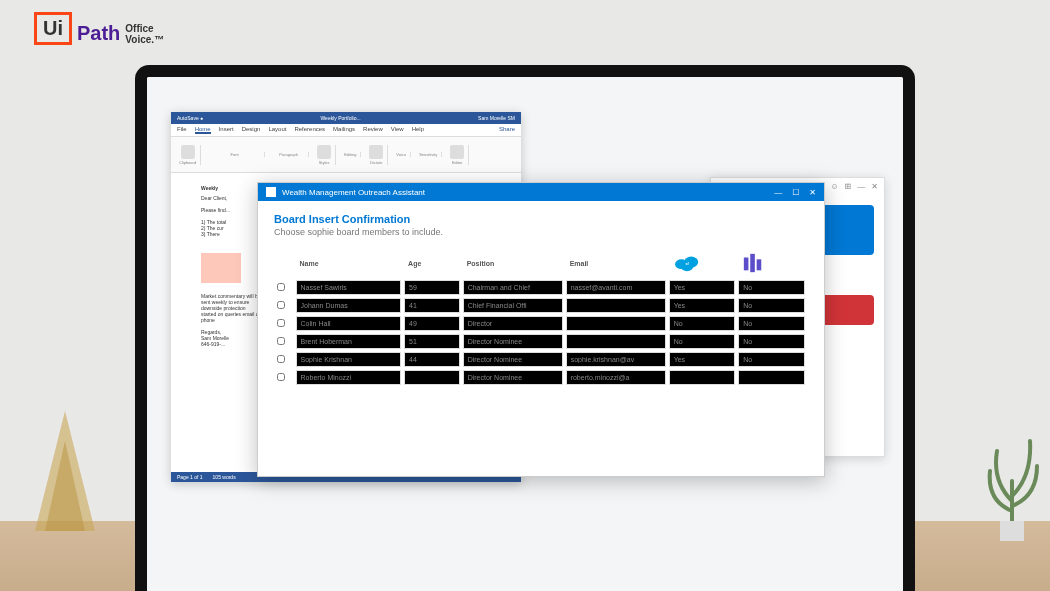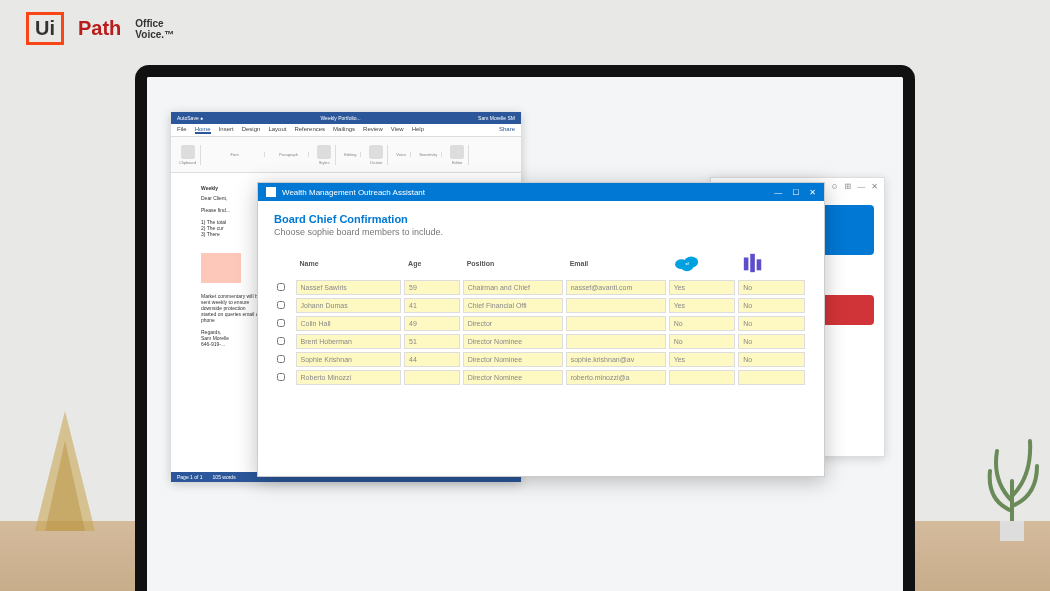--- a/index.html
+++ b/index.html
@@ -1,20 +1,20 @@
 <!DOCTYPE html>
 <html><head>
 <meta charset="utf-8">
 <style>
   * { box-sizing: border-box; margin: 0; padding: 0; }
   body { width: 1050px; height: 591px; font-family: Arial, sans-serif; background: #e8e8e6; position: relative; overflow: hidden; }
   
-  .uipath-logo { position: absolute; top: 12px; left: 26px; display: flex; align-items: center; gap: 14px; }
+  .uipath-logo { position: absolute; top: 12px; left: 34px; display: flex; align-items: flex-end; gap: 5px; }
   .logo-box { border: 3px solid #fa4616; padding: 2px 6px; font-weight: bold; font-size: 20px; color: #333; }
-  .logo-text { font-size: 20px; font-weight: bold; color: #b91c1c; }
+  .logo-text { font-size: 20px; font-weight: bold; color: #4c1d95; }
   .logo-tag { font-size: 10px; font-weight: bold; color: #333; line-height: 1.1; }
   
   .laptop { position: absolute; top: 65px; left: 135px; width: 780px; height: 555px; border: 12px solid #111; border-bottom: none; border-radius: 14px 14px 0 0; background: #fff; overflow: hidden; }
   .screen { position: relative; width: 100%; height: 100%; background: #f4f5f6; }
   
   .desk { position: absolute; bottom: 0; left: 0; right: 0; height: 70px; background: linear-gradient(#d4bb9c, #c8ad8b); }
   .plant { position: absolute; right: 8px; bottom: 50px; width: 60px; height: 120px; }
   .plant svg { width: 100%; height: 100%; }
   .ornament { position: absolute; left: 25px; bottom: 50px; width: 80px; height: 140px; }
   
@@ -48,21 +48,21 @@
   .dlg-title .icon-sq { width: 10px; height: 10px; background: #fff; display: inline-block; }
   .dlg-title .spacer { flex: 1; }
   .dlg-ctrls { display: flex; gap: 10px; align-items: center; }
   .dlg-body { padding: 12px 16px; }
   .dlg-h1 { color: #0078d4; font-size: 11px; font-weight: bold; margin-bottom: 2px; }
   .dlg-sub { color: #777; font-size: 9px; margin-bottom: 10px; }
   
   .grid { width: 100%; border-collapse: separate; border-spacing: 3px; font-size: 7px; }
   .grid th { text-align: left; color: #555; font-weight: bold; padding: 2px 4px; font-size: 7px; }
   .grid td { padding: 0; }
-  .grid input[type="text"] { width: 100%; border: 1px solid #ddd; padding: 3px 4px; font-size: 7px; color: #888; background: #fef9c3; }
+  .grid input[type="text"] { width: 100%; border: 1px solid #ddd; padding: 3px 4px; font-size: 7px; color: #888; background: #000000; }
   .grid input[type="checkbox"] { width: 8px; height: 8px; }
   .col-cb { width: 14px; }
   .col-name { width: 95px; }
   .col-age { width: 50px; }
   .col-pos { width: 90px; }
   .col-email { width: 90px; }
   .col-sf { width: 60px; }
   .col-mk { width: 60px; }
   
   .hdr-icon { text-align: center; }
@@ -190,21 +190,21 @@
         <span class="icon-sq"></span>
         <span>Wealth Management Outreach Assistant</span>
         <span class="spacer"></span>
         <div class="dlg-ctrls">
           <span>—</span>
           <span>☐</span>
           <span>✕</span>
         </div>
       </div>
       <div class="dlg-body">
-        <div class="dlg-h1">Board Chief Confirmation</div>
+        <div class="dlg-h1">Board Insert Confirmation</div>
         <div class="dlg-sub">Choose sophie board members to include.</div>
 
         <table class="grid">
           <thead>
             <tr>
               <th class="col-cb"></th>
               <th class="col-name">Name</th>
               <th class="col-age">Age</th>
               <th class="col-pos">Position</th>
               <th class="col-email">Email</th>

